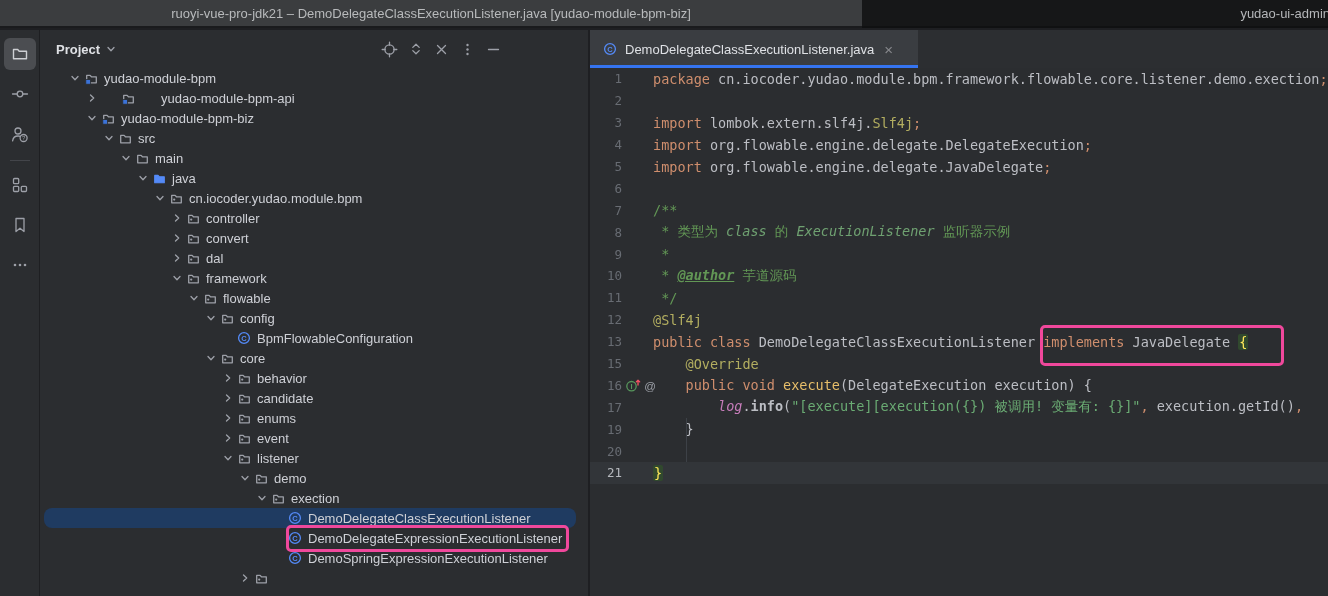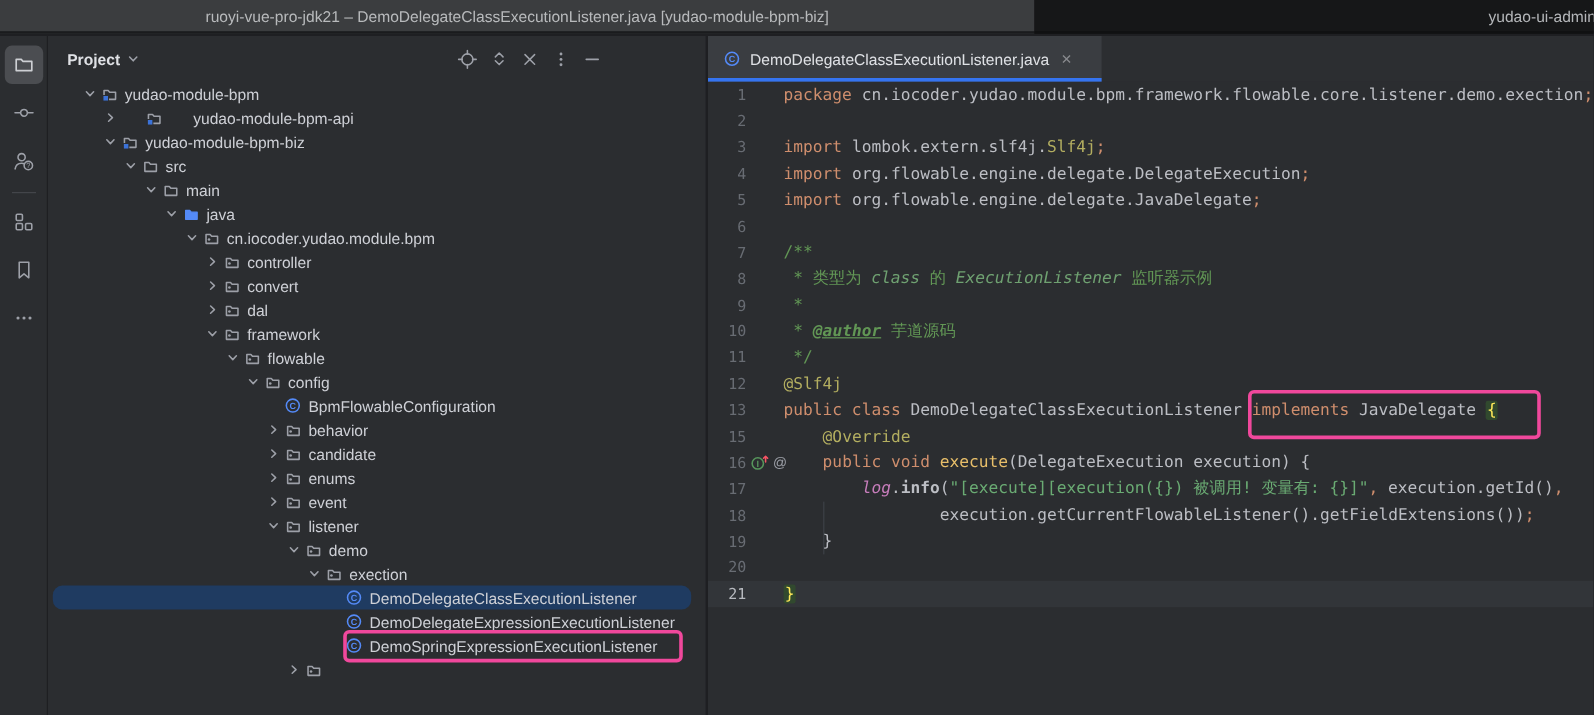--- a/index.html
+++ b/index.html
@@ -379,20 +379,34 @@
         <div class="tree-row" style="padding-left: 180px;">
           <span class="chev"></span>
           <span class="node-icon">
             <svg width="14" height="14" viewBox="0 0 14 14">
               <circle cx="7" cy="7" r="5.4" fill="none" stroke="#548af7" stroke-width="1.3"></circle>
               <text x="7" y="9.6" text-anchor="middle" font-size="7.5" font-weight="bold" fill="#548af7" font-family="Liberation Sans,sans-serif">C</text>
             </svg>
           </span>
           <span class="tree-label">BpmFlowableConfiguration</span>
         </div>
+        <div class="tree-row" style="padding-left: 163px;">
+          <span class="chev">
+            <svg width="12" height="12" viewBox="0 0 12 12">
+              <path d="M3 4.5 6 7.7 9 4.5" stroke="#9da0a8" fill="none" stroke-width="1.3" stroke-linecap="round" stroke-linejoin="round"></path>
+            </svg>
+          </span>
+          <span class="node-icon">
+            <svg width="13" height="13" viewBox="0 0 13 13">
+              <path d="M1.7 3.4h3.4l1.3 1.4h4.9v6H1.7z" stroke="#9da0a8" fill="none" stroke-width="1.3" stroke-linecap="round" stroke-linejoin="round"></path>
+              <circle cx="4.2" cy="7.6" r="1.1" fill="#9da0a8"></circle>
+            </svg>
+          </span>
+          <span class="tree-label">core</span>
+        </div>
         <div class="tree-row" style="padding-left: 180px;">
           <span class="chev">
             <svg width="12" height="12" viewBox="0 0 12 12">
               <path d="M4.5 3 7.7 6 4.5 9" stroke="#9da0a8" fill="none" stroke-width="1.3" stroke-linecap="round" stroke-linejoin="round"></path>
             </svg>
           </span>
           <span class="node-icon">
             <svg width="13" height="13" viewBox="0 0 13 13">
               <path d="M1.7 3.4h3.4l1.3 1.4h4.9v6H1.7z" stroke="#9da0a8" fill="none" stroke-width="1.3" stroke-linecap="round" stroke-linejoin="round"></path>
               <circle cx="4.2" cy="7.6" r="1.1" fill="#9da0a8"></circle>
@@ -636,25 +650,20 @@
             </span>
           </span>
           <pre class="ct"><span class="pl">    </span><span class="kw">public void </span><span class="mth">execute</span><span class="pl">(DelegateExecution execution) {</span></pre>
         </div>
         <div class="cl">
           <span class="ln">17</span>
           <span class="gi"></span>
           <pre class="ct"><span class="pl">        </span><span class="fld">log</span><span class="pl">.</span><span class="b">info</span><span class="pl">(</span><span class="str">"[execute][execution({}) 被调用! 变量有: {}]"</span><span class="kw">,</span><span class="pl"> execution.getId()</span><span class="kw">,</span></pre>
         </div>
         <div class="cl">
-          <span class="ln">18</span>
-          <span class="gi"></span>
-          <pre class="ct"><span class="pl">                execution.getCurrentFlowableListener().getFieldExtensions())</span><span class="kw">;</span></pre>
-        </div>
-        <div class="cl">
           <span class="ln">19</span>
           <span class="gi"></span>
           <pre class="ct"><span class="pl">    }</span></pre>
         </div>
         <div class="cl">
           <span class="ln">20</span>
           <span class="gi"></span>
           <pre class="ct"></pre>
         </div>
         <div class="cl caret">

